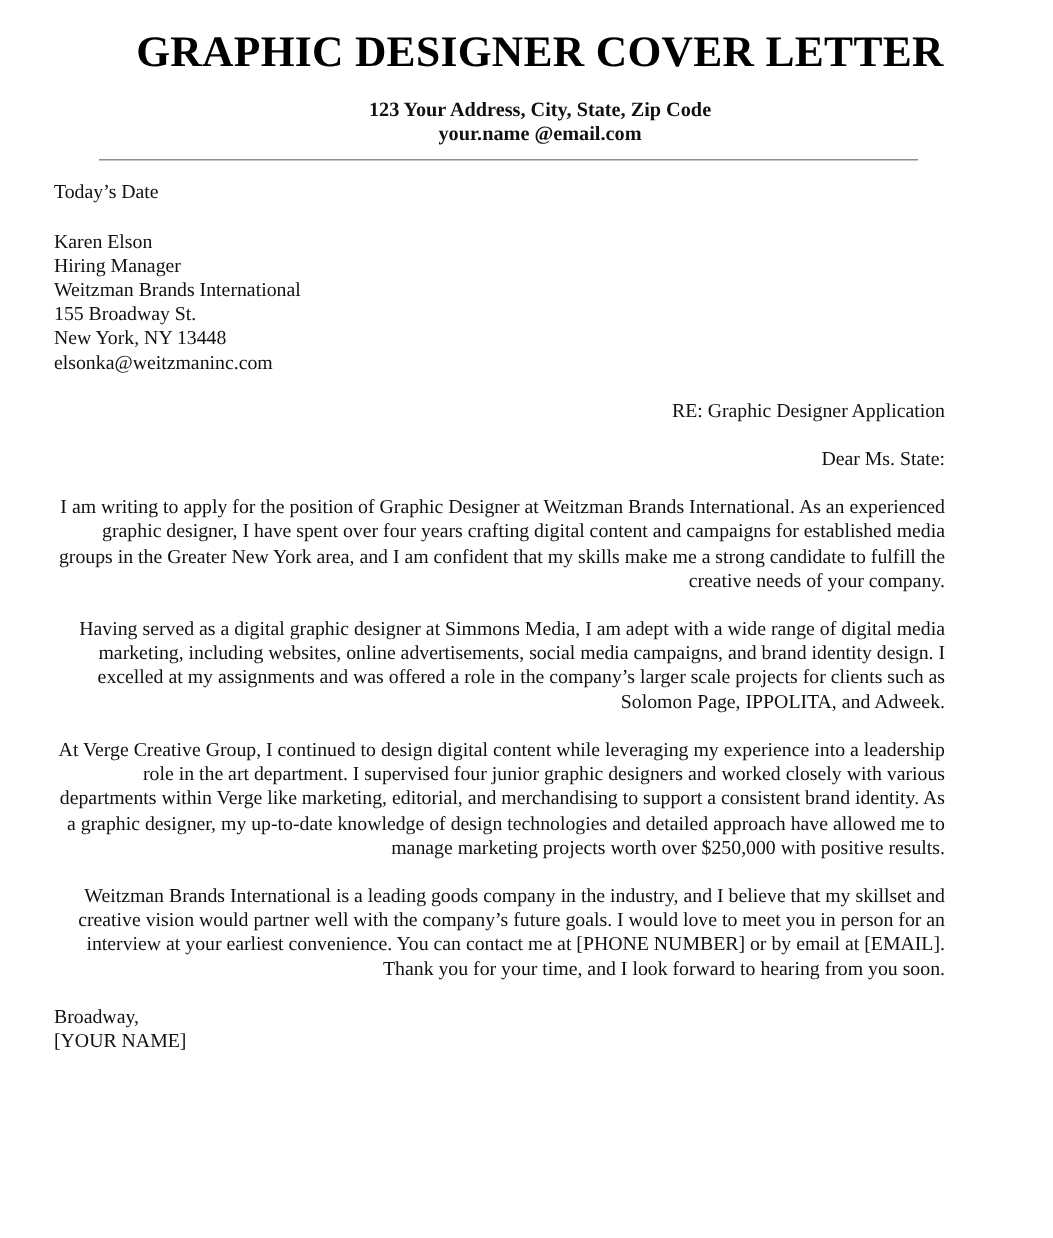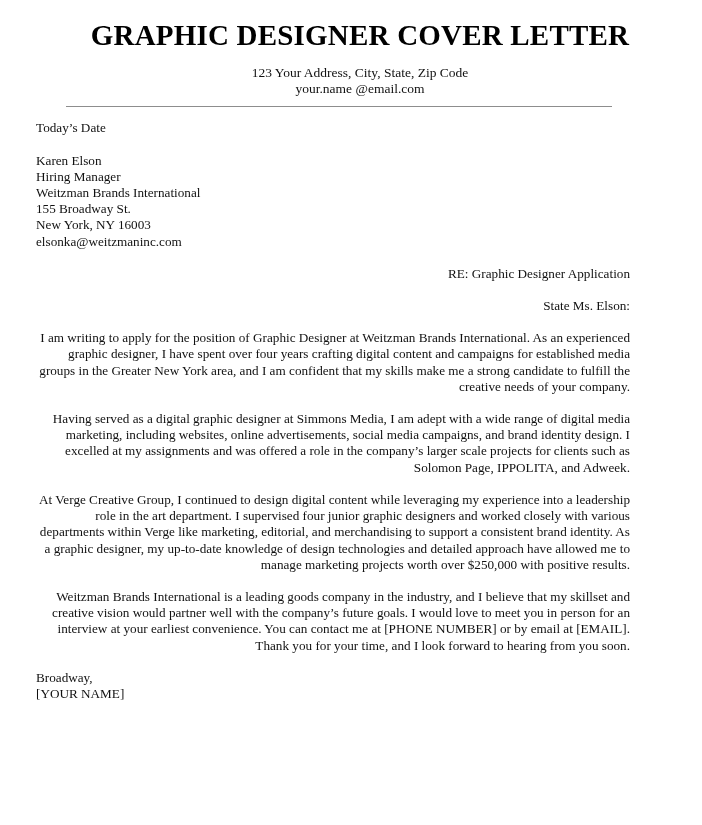--- a/index.html
+++ b/index.html
@@ -37,21 +37,21 @@
     line-height: 1.05;
     margin: 0;
     color: #000000;
     white-space: nowrap;
   }
 
   .contact-block {
     margin-top: 15px;
     text-align: center;
     font-size: 13.5px;
-    font-weight: normal;
+    font-weight: bold;
     line-height: 16px;
     color: #111111;
   }
   .contact-line { display: block; }
 
   .header-rule {
     margin: 9px 62px 0 20px;
     height: 0;
     border: 0;
     border-top: 1.6px solid #8d8d8d;
@@ -100,27 +100,27 @@
 
     <div class="block">
       <span class="addr-line">Today’s Date</span>
     </div>
 
     <div class="block">
       <span class="addr-line">Karen Elson</span>
       <span class="addr-line">Hiring Manager</span>
       <span class="addr-line">Weitzman Brands International</span>
       <span class="addr-line">155 Broadway St.</span>
-      <span class="addr-line">New York, NY 16003</span>
+      <span class="addr-line">New York, NY 13448</span>
       <span class="addr-line">elsonka@weitzmaninc.com</span>
     </div>
 
     <p class="para">RE: Graphic Designer Application</p>
 
-    <p class="para">State Ms. Elson:</p>
+    <p class="para">Dear Ms. State:</p>
 
     <p class="para">I am writing to apply for the position of Graphic Designer at Weitzman Brands International. As an experienced graphic designer, I have spent over four years crafting digital content and campaigns for established media groups in the Greater New York area, and I am confident that my skills make me a strong candidate to fulfill the creative needs of your company.</p>
 
     <p class="para">Having served as a digital graphic designer at Simmons Media, I am adept with a wide range of digital media marketing, including websites, online advertisements, social media campaigns, and brand identity design. I excelled at my assignments and was offered a role in the company’s larger scale projects for clients such as Solomon Page, IPPOLITA, and Adweek.</p>
 
     <p class="para">At Verge Creative Group, I continued to design digital content while leveraging my experience into a leadership role in the art department. I supervised four junior graphic designers and worked closely with various departments within Verge like marketing, editorial, and merchandising to support a consistent brand identity. As a graphic designer, my up-to-date knowledge of design technologies and detailed approach have allowed me to manage marketing projects worth over $250,000 with positive results.</p>
 
     <p class="para">Weitzman Brands International is a leading goods company in the industry, and I believe that my skillset and creative vision would partner well with the company’s future goals. I would love to meet you in person for an interview at your earliest convenience. You can contact me at [PHONE NUMBER] or by email at [EMAIL]. Thank you for your time, and I look forward to hearing from you soon.</p>
 
     <div class="block">

